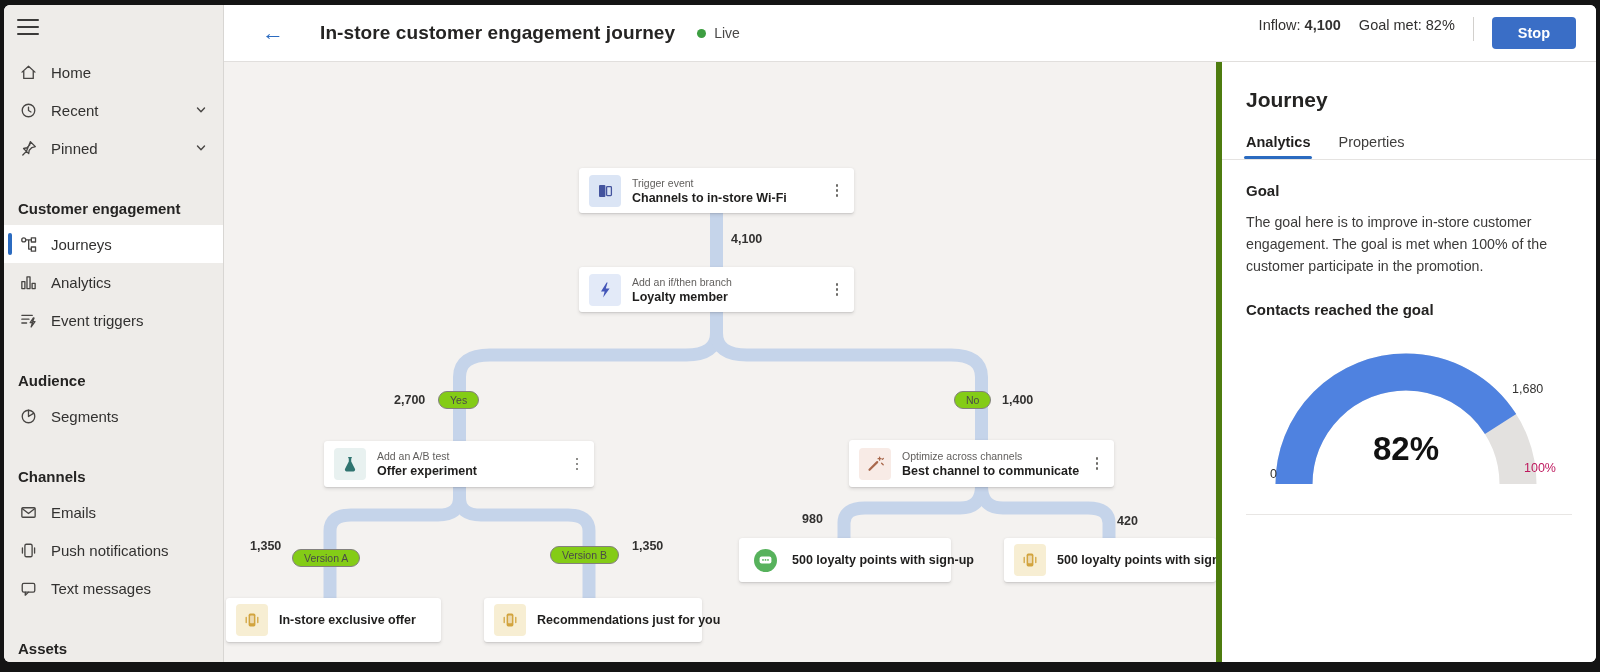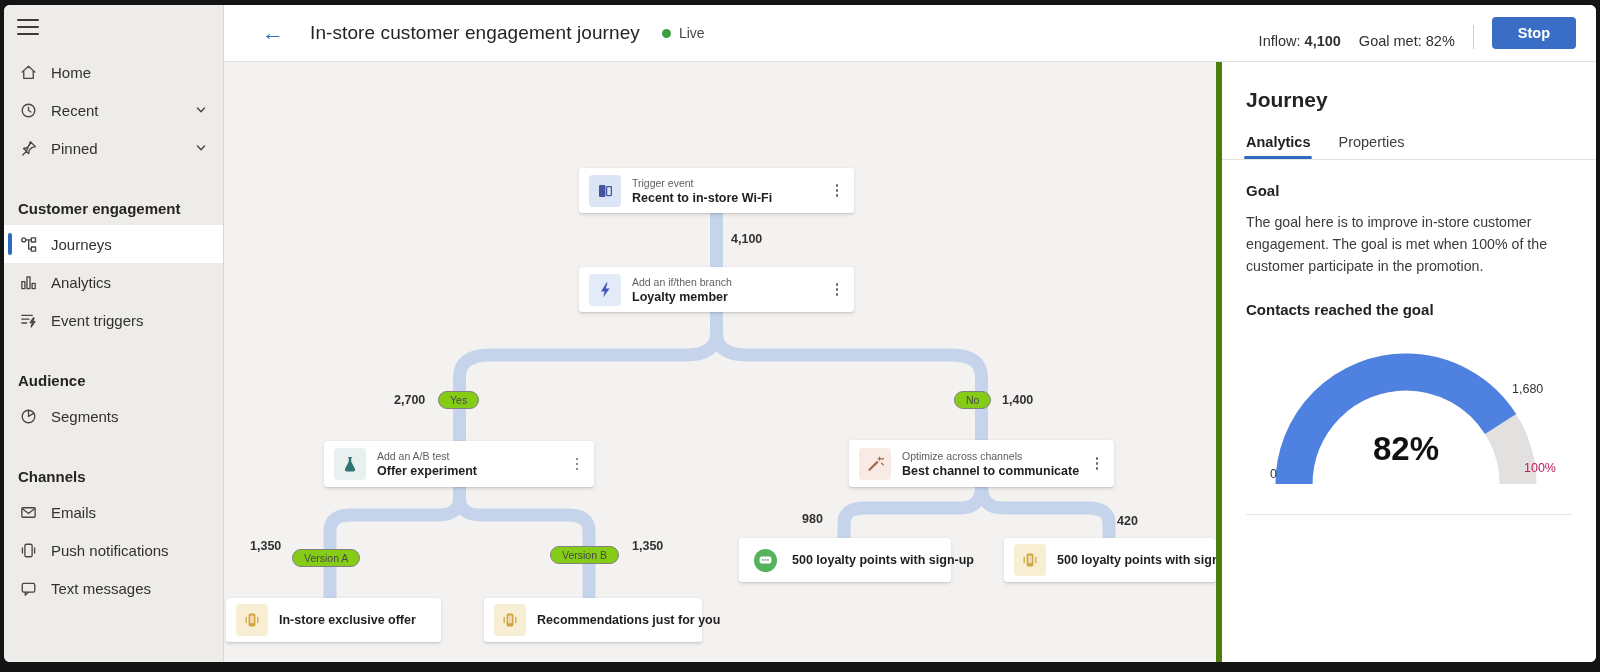--- a/index.html
+++ b/index.html
@@ -23,25 +23,25 @@
                                width:4px; border-radius:2px; background:#2b6bc0; }
   .nav-header { margin-top:24px; height:34px; display:flex; align-items:center; padding:0 14px;
                 font-size:15px; font-weight:700; color:#252423; }
   .icon-stroke { stroke:#484644; fill:none; stroke-width:1.4; stroke-linecap:round; stroke-linejoin:round; }
 
   
   .main { flex:1; display:flex; flex-direction:column; min-width:0; }
   .topbar { height:57px; background:#fff; border-bottom:1px solid #e1dfdd;
             display:flex; align-items:center; padding:0 20px 0 34px; gap:0; }
   .back-btn { font-size:22px; color:#2b6bc0; cursor:pointer; line-height:1; padding:2px 4px; }
-  .page-title { margin-left:22px; font-size:19px; font-weight:400; color:#252423; letter-spacing:.1px; }
+  .page-title { margin-left:32px; font-size:19px; font-weight:700; color:#252423; letter-spacing:.1px; }
   .live-wrap { display:flex; align-items:center; gap:8px; margin-left:22px; }
   .live-dot { width:9px; height:9px; border-radius:50%; background:#3d9e41; }
   .live-text { font-size:14px; color:#494847; }
-  .topbar-right { margin-left:auto; display:flex; align-items:flex-end; gap:18px; }
+  .topbar-right { margin-left:auto; display:flex; align-items:flex-start; gap:18px; }
   .stat { font-size:14.5px; color:#323130; }
   .stat b { font-weight:700; }
   .vsep { width:1px; height:24px; background:#d2d0cd; }
   .stop-btn { background:#3a6ec6; color:#fff; font-size:14.5px; font-weight:700;
               border:none; border-radius:4px; padding:8px 26px; cursor:pointer; }
 
   .content { flex:1; display:flex; min-height:0; }
 
   
   .canvas { flex:1; position:relative; background:#f4f2f0; overflow:hidden; }
@@ -203,20 +203,21 @@
     <div class="nav-item">
       <span class="nicon">
         <svg width="19" height="19" viewBox="0 0 20 20">
             <rect class="icon-stroke" x="3.4" y="4.6" width="13.2" height="9.2" rx="1.6"></rect>
             <path class="icon-stroke" d="M6.6 13.8 v3.2 l3.4 -3.2"></path>
           </svg>
       </span>
       <span>Text messages</span>
     </div>
 
+    <div class="nav-header">Assets</div>
   </nav>
 
   <div class="main">
 
     <div class="topbar">
       <span class="back-btn">←</span>
       <span class="page-title">In-store customer engagement journey</span>
       <span class="live-wrap">
         <span class="live-dot"></span>
         <span class="live-text">Live</span>
@@ -247,21 +248,21 @@
 
         <div class="node-card" style="left:355px; top:106px; width:275px; height:45px;">
           <span class="node-ico" style="background:#dbe5f5;">
             <svg width="20" height="20" viewBox="0 0 20 20">
                 <rect x="4" y="4" width="6.4" height="12" rx="1" fill="#44549e"></rect>
                 <rect x="11.6" y="5.6" width="4.8" height="9" rx="0.8" fill="none" stroke="#44549e" stroke-width="1.3"></rect>
               </svg>
           </span>
           <span class="node-txt">
             <span class="node-type">Trigger event</span>
-            <span class="node-title">Recent to in-store Wi-Fi</span>
+            <span class="node-title">Channels to in-store Wi-Fi</span>
           </span>
           <span class="kebab">
               <i></i>
               <i></i>
               <i></i>
             </span>
         </div>
 
         <span class="edge-count" style="left:507px; top:170px;">4,100</span>
 

